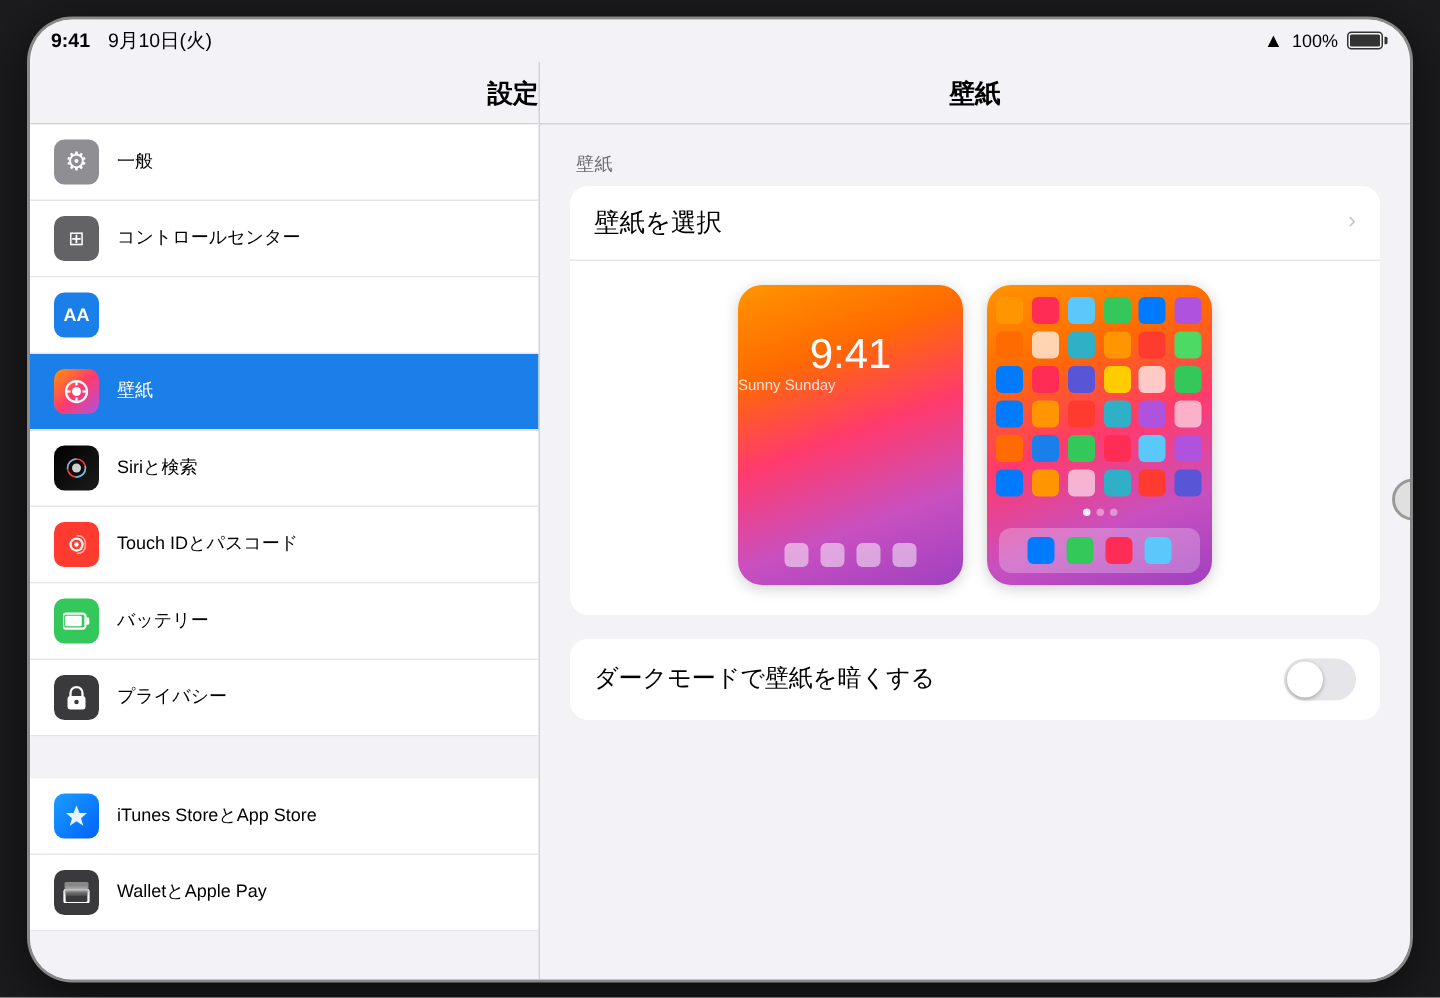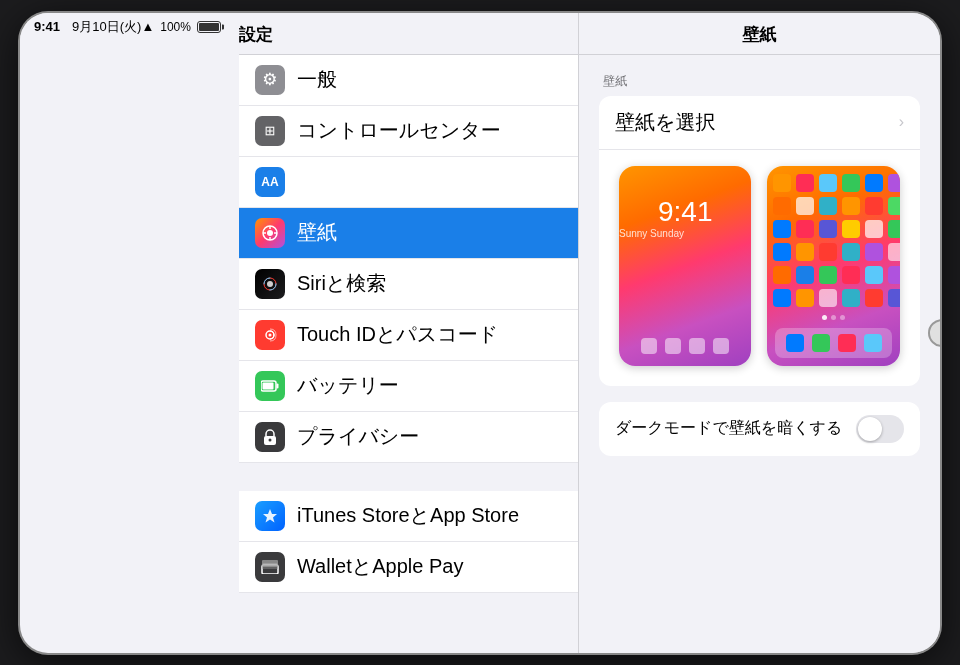--- a/index.html
+++ b/index.html
@@ -13,21 +13,21 @@
       align-items: center;
       justify-content: center;
     }
     .ipad-frame {
       width: 920px;
       height: 640px;
       background: #f2f2f7;
       border-radius: 28px;
       overflow: hidden;
       display: flex;
-      flex-direction: row;
+      flex-direction: column;
       position: relative;
       box-shadow: 0 0 0 2px #888, 0 8px 40px rgba(0,0,0,0.7);
     }
     
     .status-bar {
       height: 28px;
       background: #f2f2f7;
       display: flex;
       align-items: center;
       justify-content: space-between;
@@ -62,21 +62,21 @@
     .sidebar {
       width: 340px;
       background: #f2f2f7;
       border-right: 1px solid #d1d1d6;
       flex-shrink: 0;
       overflow-y: auto;
       display: flex;
       flex-direction: column;
     }
     .sidebar-title {
-      text-align: left;
+      text-align: right;
       font-size: 17px;
       font-weight: 600;
       color: #000;
       padding: 10px 0 8px;
       border-bottom: 1px solid #d1d1d6;
     }
     .sidebar-list { padding: 0; }
     .sidebar-item {
       display: flex;
       align-items: center;
@@ -87,21 +87,21 @@
       background: #fff;
       min-height: 46px;
     }
     .sidebar-item.active { background: #1a7fe8; }
     .sidebar-item.active .item-label { color: #fff; }
     .item-icon {
       width: 30px; height: 30px; border-radius: 7px;
       display: flex; align-items: center; justify-content: center;
       font-size: 17px; flex-shrink: 0; color: #fff;
     }
-    .item-label { font-size: 20px; color: #000; }
+    .item-label { font-size: 12px; color: #000; }
     
     .icon-gray { background: #8e8e93; }
     .icon-gray2 { background: #636366; }
     .icon-blue { background: #1a7fe8; }
     .icon-teal { background: #30b0c7; }
     .icon-red { background: #ff3b30; }
     .icon-green { background: #34c759; }
     
     .sidebar-separator { height: 28px; background: #f2f2f7; }
     
@@ -136,21 +136,21 @@
       margin-bottom: 16px;
     }
     .wallpaper-select-row {
       display: flex;
       align-items: center;
       justify-content: space-between;
       padding: 13px 16px;
       border-bottom: 1px solid #e5e5ea;
       cursor: pointer;
     }
-    .wallpaper-select-label { font-size: 20px; color: #000; }
+    .wallpaper-select-label { font-size: 17px; color: #000; }
     .chevron { color: #c7c7cc; font-size: 16px; }
     .wallpaper-previews {
       display: flex;
       gap: 16px;
       padding: 16px 20px 20px;
       justify-content: center;
     }
     .wallpaper-preview {
       width: 150px;
       height: 200px;

